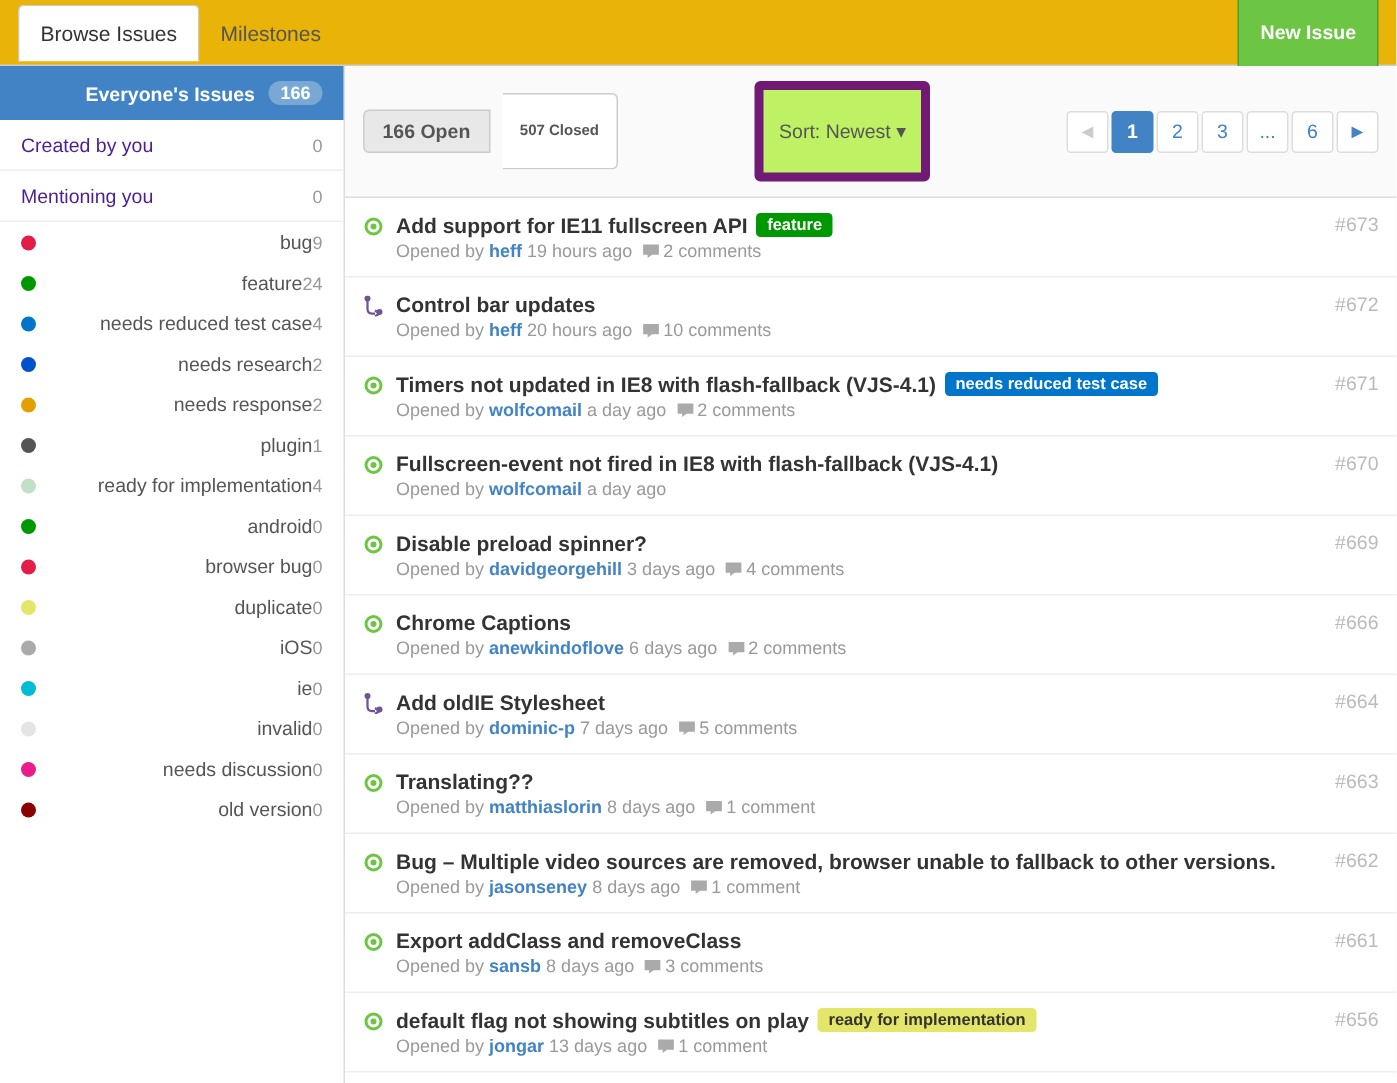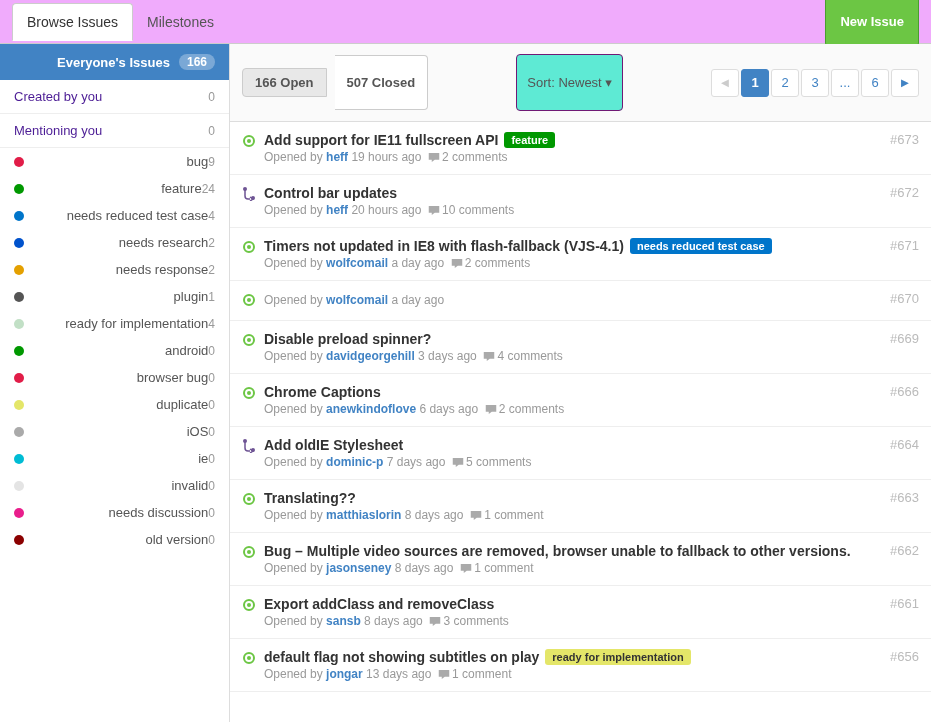--- a/index.html
+++ b/index.html
@@ -1,19 +1,19 @@
 <!DOCTYPE html>
 <html><head>
   <meta charset="utf-8">
   <style>
     * { box-sizing: border-box; margin: 0; padding: 0; }
     body { font-family: -apple-system, BlinkMacSystemFont, 'Segoe UI', Helvetica, Arial, sans-serif; font-size: 13px; background: #f5f5f5; color: #333; }
 
     
-    .header { background: #f0abfc; border-bottom: 1px solid #ccc; padding: 0; display: flex; align-items: center; height: 44px; padding: 0 12px; }
+    .header { background: #eab308; border-bottom: 1px solid #ccc; padding: 0; display: flex; align-items: center; height: 44px; padding: 0 12px; }
     .tab { padding: 10px 14px; font-size: 14px; font-weight: 500; cursor: pointer; border-radius: 4px 4px 0 0; }
     .tab.active { background: #fff; border: 1px solid #ccc; border-bottom: 1px solid #fff; margin-bottom: -1px; }
     .tab:not(.active) { color: #555; }
     .header-spacer { flex: 1; }
     .new-issue-btn { background: #6cc644; color: #fff; border: 1px solid #4a9e30; padding: 17px 14px; border-radius: 4px; font-size: 13px; font-weight: 600; cursor: pointer; }
 
     
     .layout { display: flex; min-height: calc(722px - 44px); }
 
     
@@ -30,23 +30,23 @@
     .label-dot { width: 10px; height: 10px; border-radius: 50%; display: inline-block; margin-right: 8px; flex-shrink: 0; }
     .label-name { color: #555; font-size: 13px; flex: 1; text-align: right; }
     .label-count { color: #999; font-size: 12px; }
 
     
     .main { flex: 1; padding: 0; background: #fff; }
 
     
     .issues-toolbar { padding: 10px 12px; border-bottom: 1px solid #ddd; display: flex; align-items: center; gap: 8px; background: #fafafa; }
     .btn-open { background: #fff; border: 1px solid #ccc; padding: 6px 12px; border-radius: 4px 0 0 4px; font-size: 13px; cursor: pointer; font-weight: 600; color: #555; }
-    .btn-closed { background: #fff; border: 1px solid #ccc; border-left: none; padding: 19px 12px; border-radius: 0 4px 4px 0; font-size: 13px; cursor: pointer; font-weight: 600; color: #555; }
+    .btn-closed { background: #fff; border: 1px solid #ccc; border-left: none; padding: 19px 12px; border-radius: 0 4px 4px 0; font-size: 10px; cursor: pointer; font-weight: 600; color: #555; }
     .btn-open.active, .btn-closed.active { background: #e8e8e8; }
-    .sort-btn { background: #5eead4; border: 1px solid #701a75; padding: 20px 10px; border-radius: 4px; font-size: 13px; cursor: pointer; color: #555; }
+    .sort-btn { background: #bef264; border: 6px solid #701a75; padding: 20px 10px; border-radius: 4px; font-size: 13px; cursor: pointer; color: #555; }
     .toolbar-spacer { flex: 1; }
 
     
     .pagination { display: flex; align-items: center; gap: 2px; }
     .page-btn { width: 28px; height: 28px; display: flex; align-items: center; justify-content: center; border: 1px solid #ddd; border-radius: 3px; font-size: 13px; cursor: pointer; background: #fff; color: #4183c4; text-decoration: none; }
     .page-btn.active { background: #4183c4; color: #fff; border-color: #4183c4; font-weight: 600; }
     .page-btn.disabled { color: #ccc; cursor: default; }
 
     
     .issue-list { }
@@ -252,20 +252,24 @@
       </div>
     </div>
     <div class="issue-number">#671</div>
   </div>
         <div class="issue-row">
     <div class="issue-icon"><svg width="14" height="14" viewBox="0 0 14 14" fill="#6cc644">
               <circle cx="7" cy="7" r="5" stroke="#6cc644" stroke-width="2" fill="none"></circle>
               <circle cx="7" cy="7" r="2" fill="#6cc644"></circle>
             </svg></div>
     <div class="issue-content">
+      <div class="issue-title-line">
+        <span class="issue-title">Fullscreen-event not fired in IE8 with flash-fallback (VJS-4.1)</span>
+
+      </div>
       <div class="issue-meta">
         Opened by <a href="#">wolfcomail</a> a day ago
         
       </div>
     </div>
     <div class="issue-number">#670</div>
   </div>
         <div class="issue-row">
     <div class="issue-icon"><svg width="14" height="14" viewBox="0 0 14 14" fill="#6cc644">
               <circle cx="7" cy="7" r="5" stroke="#6cc644" stroke-width="2" fill="none"></circle>

